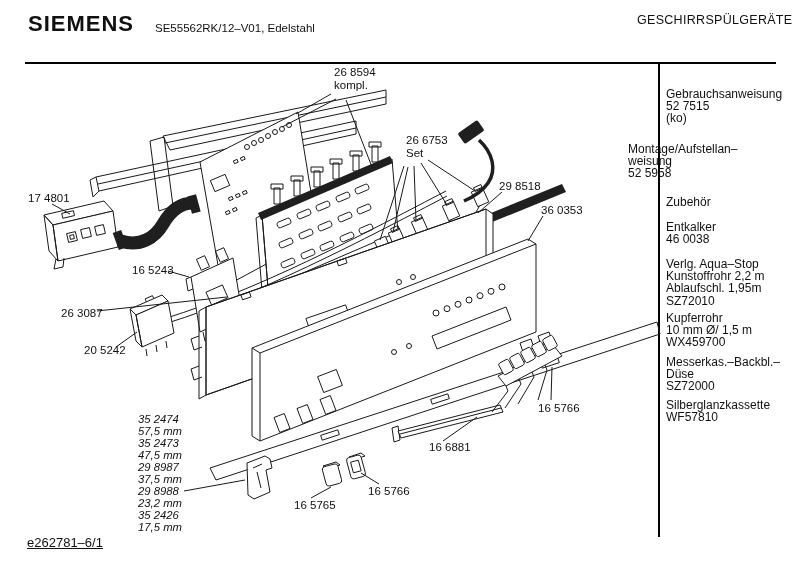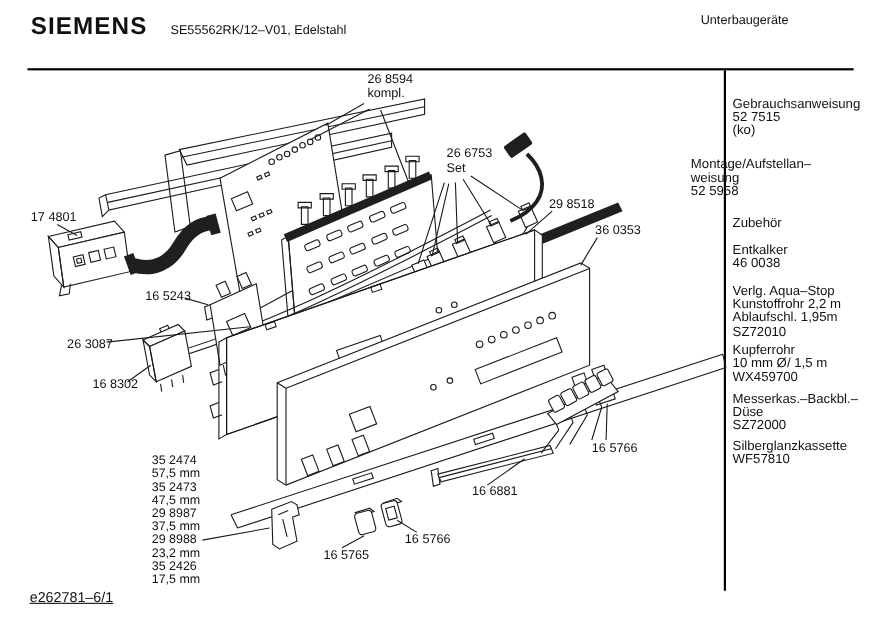--- a/index.html
+++ b/index.html
@@ -7,37 +7,37 @@
        font-family:"Liberation Sans","DejaVu Sans",sans-serif;color:#111;}
   .abs{position:absolute;}
   .brand{font-size:22px;font-weight:800;letter-spacing:1px;}
   .model{font-size:11.5px;}
   .hdr-r1{font-size:12.5px;letter-spacing:.3px;}
   .hdr-r2{font-size:11.5px;}
   .rule-h{height:2px;background:#000;}
   .rule-v{width:1.5px;background:#000;}
   .side{font-size:12px;line-height:12.2px;white-space:nowrap;}
   .dlabel{font-size:11.5px;line-height:13px;white-space:nowrap;}
-  .lenlist{font-size:11.3px;line-height:12px;white-space:nowrap;}
+  .lenlist{font-size:11.3px;line-height:12px;white-space:nowrap;font-style:italic;}
   .footer{font-size:13px;text-decoration:underline;}
   svg{position:absolute;left:0;top:0;}
   svg *{vector-effect:non-scaling-stroke;}
   .ln{stroke:#1a1a1a;stroke-width:1;fill:none;}
   .wh{stroke:#1a1a1a;stroke-width:1;fill:#ffffff;}
   .dk{fill:#1f1f1f;stroke:none;}
   .cable{stroke:#1f1f1f;stroke-width:3.5;fill:none;}
   .ribbon{stroke:#1f1f1f;stroke-width:13;fill:none;}
 </style>
 </head>
 <body>
 
 <div class="abs brand" style="left:28px;top:11px;">SIEMENS</div>
 <div class="abs model" style="left:155px;top:22px;">SE55562RK/12–V01, Edelstahl</div>
 <div class="abs" style="left:637px;top:13px;">
-  <div class="hdr-r2">Unterbaugeräte</div>
+  <div class="hdr-r1">GESCHIRRSPÜLGERÄTE</div>
 </div>
 <div class="abs rule-h" style="left:25px;top:62px;width:751px;"></div>
 <div class="abs rule-v" style="left:658px;top:64px;height:473px;"></div>
 
 <div class="abs side" style="left:666px;top:88px;">
   <div>Gebrauchsanweisung</div>
   <div>52 7515</div>
   <div>(ko)</div>
 </div>
 <div class="abs side" style="left:628px;top:143px;">
@@ -296,21 +296,21 @@
 </div>
 <div class="abs dlabel" style="left:406px;top:134px;">
   <div>26 6753</div>
   <div>Set</div>
 </div>
 <div class="abs dlabel" style="left:499px;top:180px;">29 8518</div>
 <div class="abs dlabel" style="left:541px;top:204px;text-align:center;">36 0353</div>
 <div class="abs dlabel" style="left:28px;top:192px;text-align:right;">17 4801</div>
 <div class="abs dlabel" style="left:132px;top:264px;">16 5243</div>
 <div class="abs dlabel" style="left:61px;top:307px;">26 3087</div>
-<div class="abs dlabel" style="left:84px;top:344px;">16 8302</div>
+<div class="abs dlabel" style="left:84px;top:344px;">20 5242</div>
 <div class="abs lenlist" style="left:138px;top:413px;">
   <div>35 2474</div>
   <div>57,5 mm</div>
   <div>35 2473</div>
   <div>47,5 mm</div>
   <div>29 8987</div>
   <div>37,5 mm</div>
   <div>29 8988</div>
   <div>23,2 mm</div>
   <div>35 2426</div>

